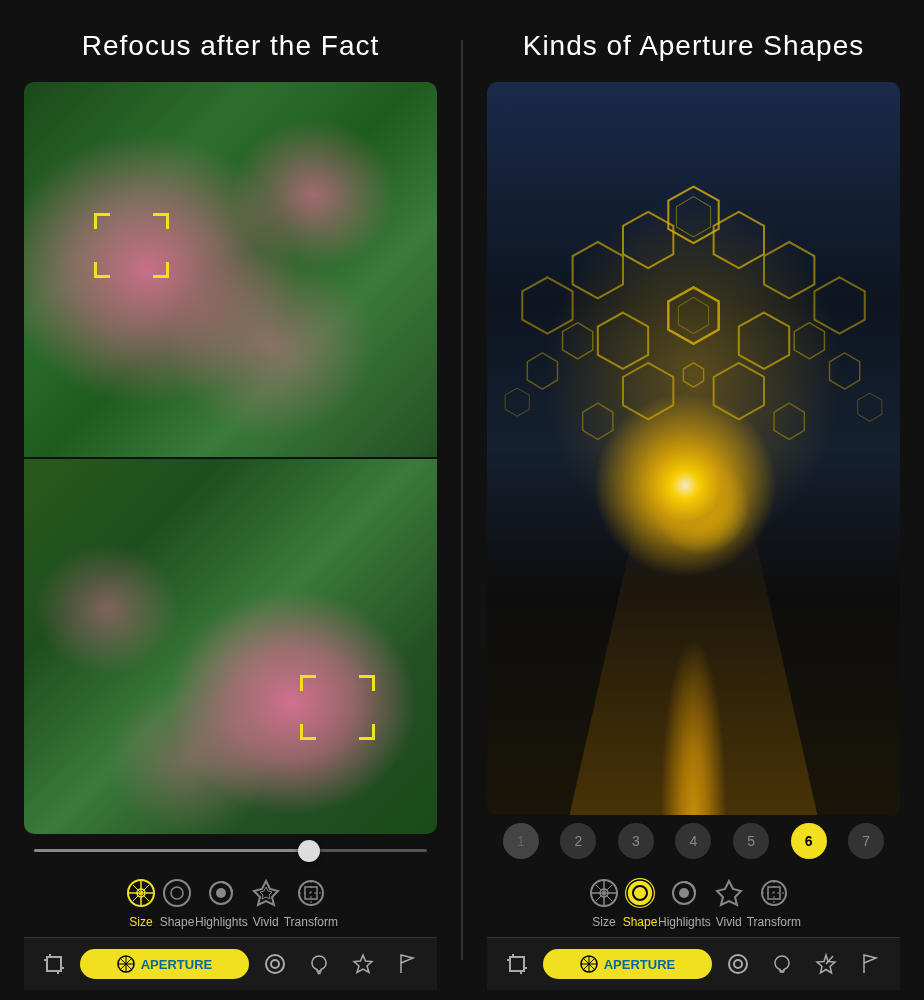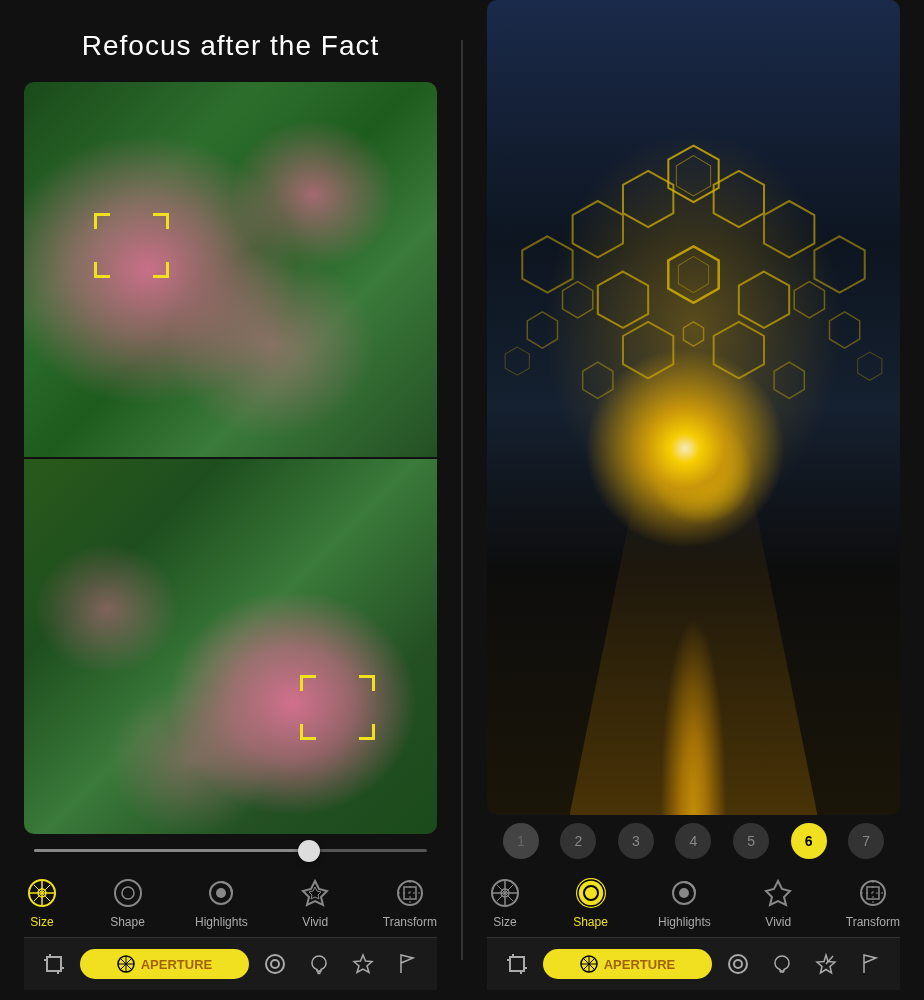--- a/index.html
+++ b/index.html
@@ -121,23 +121,24 @@
       background: #ddd;
       border-radius: 50%;
       top: 50%;
       transform: translateY(-50%);
       box-shadow: 0 1px 4px rgba(0,0,0,0.5);
     }
 
     
     .tools-row {
       display: flex;
-      justify-content: space-between;
+      justify-content: center;
       align-items: center;
       padding: 8px 0;
+      text-decoration: underline;
     }
 
     .tool-item {
       display: flex;
       flex-direction: column;
       align-items: center;
       gap: 4px;
       cursor: pointer;
     }
 
@@ -176,21 +177,21 @@
       justify-content: center;
       cursor: pointer;
       color: #aaa;
     }
 
     .aperture-btn {
       display: flex;
       align-items: center;
       gap: 6px;
       background: #f0e020;
-      color: #a16207;
+      color: #0369a1;
       border-radius: 20px;
       padding: 6px 16px;
       font-weight: 600;
       font-size: 13px;
       cursor: pointer;
       flex: 1;
       justify-content: center;
     }
 
     
@@ -402,20 +403,21 @@
         <svg width="22" height="22" viewBox="0 0 22 22">
             <path d="M5 2 L5 20 M5 2 L17 5 L5 10 Z" fill="none" stroke="#aaa" stroke-width="1.5"></path>
           </svg>
       </div>
     </div>
   </div>
 
   <div class="panel-divider"></div>
 
   <div class="panel">
+    <div class="panel-title">Kinds of Aperture Shapes</div>
 
     <div class="image-container">
       <div class="night-road">
 
         <svg style="position:absolute;top:0;left:0;width:100%;height:100%" viewBox="0 0 410 580" xmlns="http://www.w3.org/2000/svg">
 
           <polygon points="205,30 230,44 230,72 205,86 180,72 180,44" fill="none" stroke="rgba(220,180,0,0.8)" stroke-width="2"></polygon>
           <polygon points="205,40 222,50 222,70 205,80 188,70 188,50" fill="none" stroke="rgba(220,180,0,0.5)" stroke-width="1"></polygon>
 
           <polygon points="160,55 185,69 185,97 160,111 135,97 135,69" fill="none" stroke="rgba(220,180,0,0.7)" stroke-width="2"></polygon>

